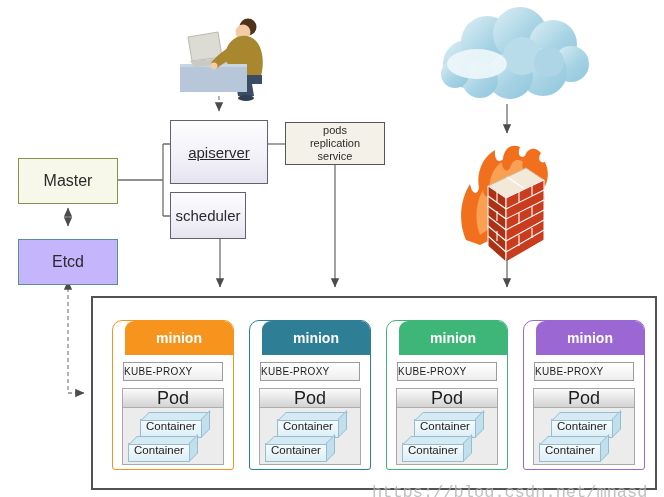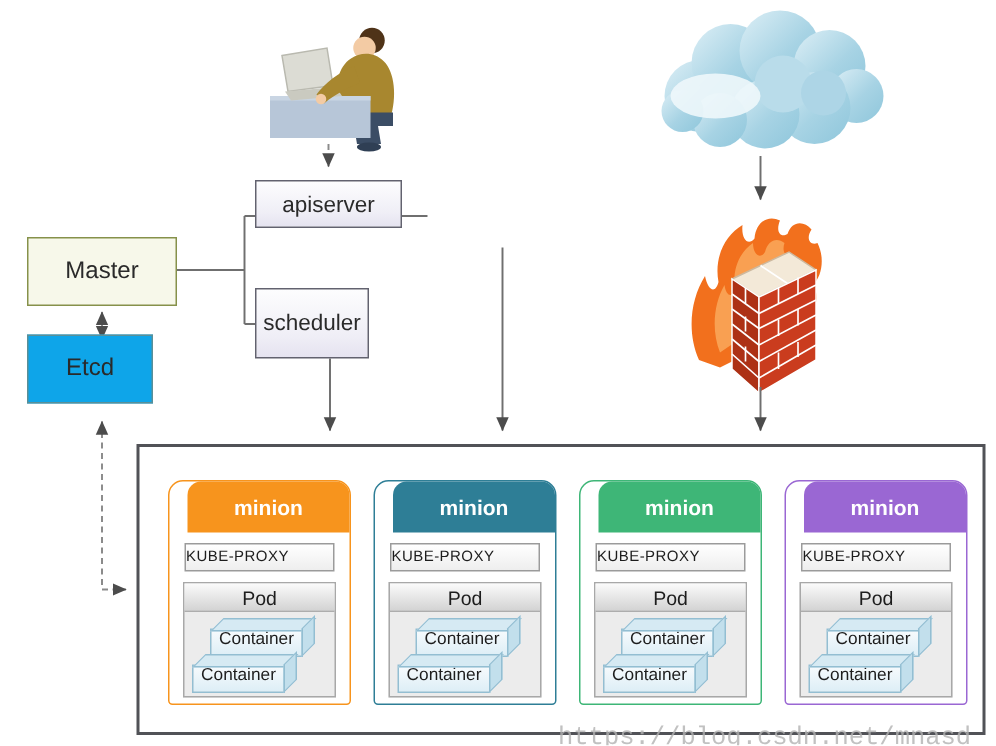--- a/index.html
+++ b/index.html
@@ -9,41 +9,41 @@
   }
   .abs{position:absolute;}
   svg{display:block;}
 
   
   .box{
     position:absolute;display:flex;align-items:center;justify-content:center;
     box-sizing:border-box;font-size:16px;color:#2a2a2a;text-align:center;
   }
   .box-master{left:18px;top:158px;width:100px;height:46px;background:#f7f8ea;border:1px solid #86914a;}
-  .box-etcd{left:18px;top:223px;width:84px;height:46px;background:#0ea5e9;border:1px solid #5a8f97;}
+  .box-etcd{left:18px;top:239px;width:100px;height:46px;background:#c4b5fd;border:1px solid #5a8f97;}
   .box-ctrl{background:linear-gradient(180deg,#fdfdfe 0%,#efeef6 70%,#e5e3f0 100%);border:1px solid #62626f;font-size:15px;}
-  .box-apiserver{left:170px;top:120px;width:98px;height:32px;}
+  .box-apiserver{left:170px;top:120px;width:98px;height:64px;text-decoration:underline;}
   .box-scheduler{left:170px;top:192px;width:76px;height:47px;}
   .box-pods{left:285px;top:122px;width:100px;height:43px;background:#f4f2e8;border:1px solid #55565c;
     flex-direction:column;font-size:11px;line-height:13px;}
 
   
   .cluster{position:absolute;left:91px;top:296px;width:566px;height:194px;box-sizing:border-box;
     border:2px solid #515257;background:#fff;}
   .node{position:absolute;top:22px;width:122px;height:150px;box-sizing:border-box;
     border:1px solid #ccc;border-radius:10px 10px 3px 3px;background:#fff;}
   .node-header{height:34px;border-radius:9px 9px 0 0;display:flex;align-items:center;justify-content:center;
     color:#fff;font-weight:bold;font-size:14px;margin-left:12px;}
   .kube{margin:7px 10px 0;height:19px;box-sizing:border-box;border:1px solid #9b9b9b;
     background:linear-gradient(180deg,#ffffff,#eeeeee);display:flex;align-items:center;
     font-size:10px;letter-spacing:.3px;color:#1d1d1d;}
   .pod{margin:7px 9px 0;box-sizing:border-box;border:1px solid #a8a8a8;background:#ececec;height:77px;}
   .pod-header{height:19px;box-sizing:border-box;border-bottom:1px solid #adadad;
     background:linear-gradient(180deg,#fbfbfb,#d3d3d3);display:flex;align-items:center;justify-content:center;
-    font-size:13px;color:#1d1d1d;}
+    font-size:18px;color:#1d1d1d;}
   .pod-body{position:relative;height:57px;}
   .c3d{position:absolute;width:62px;height:19px;box-sizing:border-box;border:1px solid #93bed2;
     background:linear-gradient(180deg,#f7fbfd,#ddeef6);display:flex;align-items:flex-start;justify-content:center;
     font-size:11.5px;color:#1d1d1d;}
   .c3d::before{content:"";position:absolute;left:-1px;top:-8px;width:100%;height:7px;
     background:#d6eaf3;border:1px solid #93bed2;transform:skewX(-45deg);transform-origin:0 100%;}
   .c3d::after{content:"";position:absolute;right:-9px;top:-1px;width:7px;height:100%;
     background:#c2dfec;border:1px solid #93bed2;transform:skewY(-45deg);transform-origin:0 0;}
   .c3d.c1{left:17px;top:11px;}
   .c3d.c2{left:5px;top:35px;}
@@ -171,20 +171,25 @@
   </div>
   <div class="box box-etcd">
     <span>Etcd</span>
   </div>
   <div class="box box-ctrl box-apiserver">
     <span>apiserver</span>
   </div>
   <div class="box box-ctrl box-scheduler">
     <span>scheduler</span>
   </div>
+  <div class="box box-pods">
+    <span>pods</span>
+    <span>replication</span>
+    <span>service</span>
+  </div>
 
   <div class="cluster">
 
     <div class="node" style="left: 19px; border-color: rgb(247, 148, 29);">
       <div class="node-header" style="background: rgb(247, 148, 29);">
         <span>minion</span>
       </div>
       <div class="kube">
         <span>KUBE-PROXY</span>
       </div>

